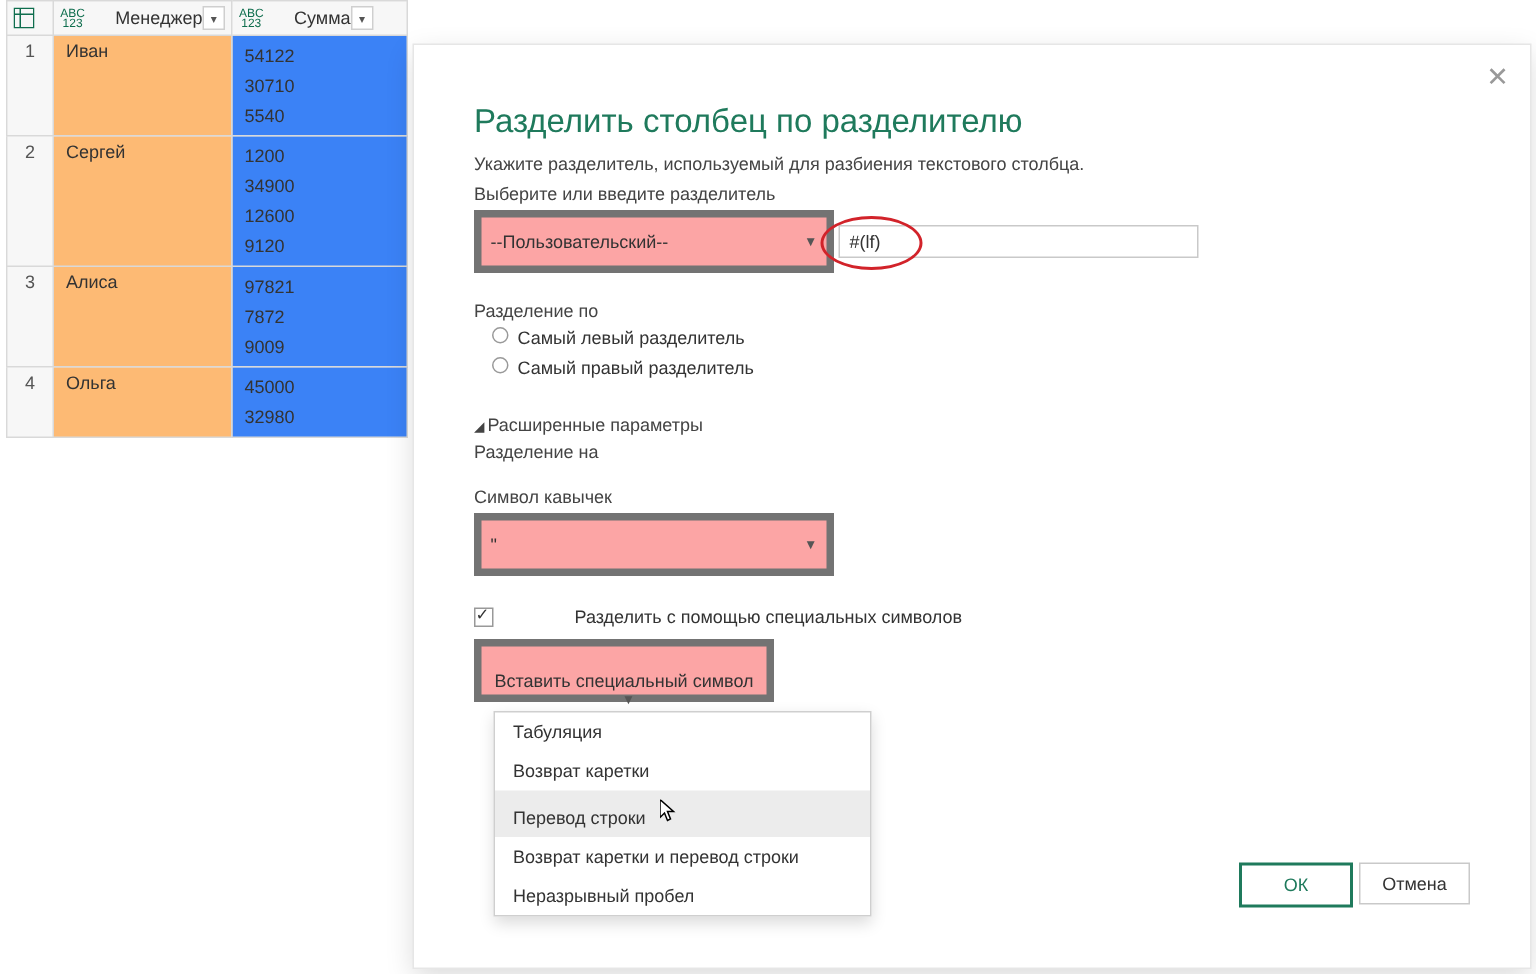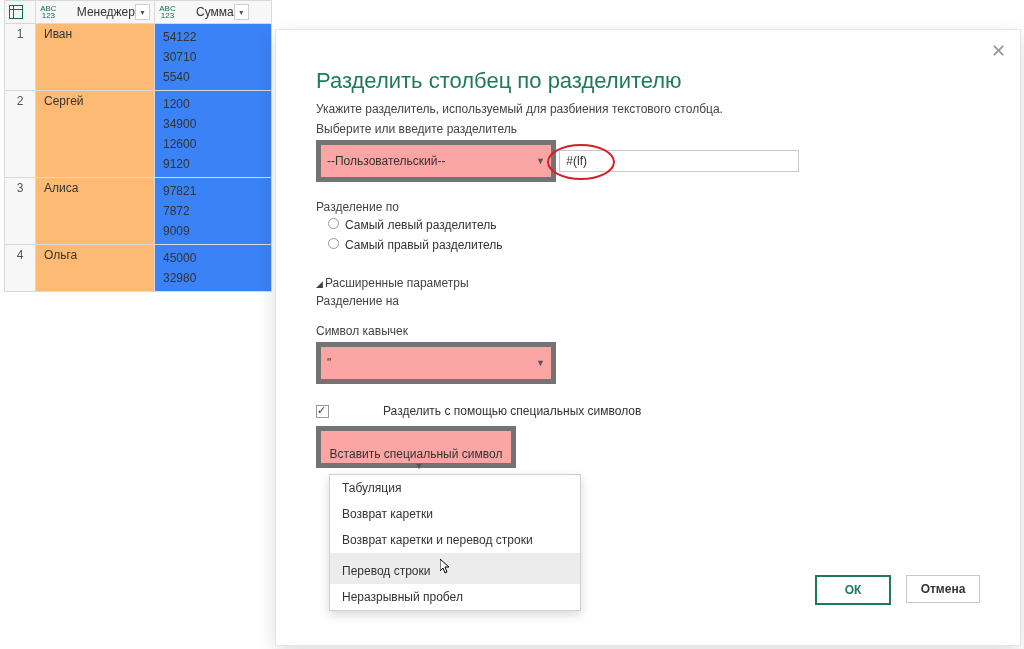--- a/index.html
+++ b/index.html
@@ -271,22 +271,21 @@
   .menu-item .cursor {
     display: inline-block;
     margin-left: 6px;
   }
 
   .footer {
     position: absolute;
     right: 40px;
     bottom: 40px;
     display: flex;
-    gap: 15px;
-    font-weight: bold;
+    gap: 4px;
   }
   .btn {
     min-width: 72px;
     height: 26px;
     border: 1px solid #c9c9c9;
     background: #fff;
     display: inline-flex;
     align-items: center;
     justify-content: center;
     cursor: pointer;
@@ -433,23 +432,23 @@
 
   <div class="footer">
     <div class="btn primary">ОК</div>
     <div class="btn">Отмена</div>
   </div>
 </div>
 
 <div class="menu">
   <div class="menu-item">Табуляция</div>
   <div class="menu-item">Возврат каретки</div>
-  <div class="menu-item">Возврат каретки и перевод строки</div>
   <div class="menu-item hover">
     <span>Перевод строки</span>
     <span class="cursor">
       <svg class="cursor-svg" viewBox="0 0 12 16">
           <path d="M0 0 L0 12 L3 9 L5 14 L7 13 L5 8 L9 8 Z" fill="#fff" stroke="#000" stroke-width="1"></path>
         </svg>
     </span>
   </div>
+  <div class="menu-item">Возврат каретки и перевод строки</div>
   <div class="menu-item">Неразрывный пробел</div>
 </div>
 
 </body></html>

